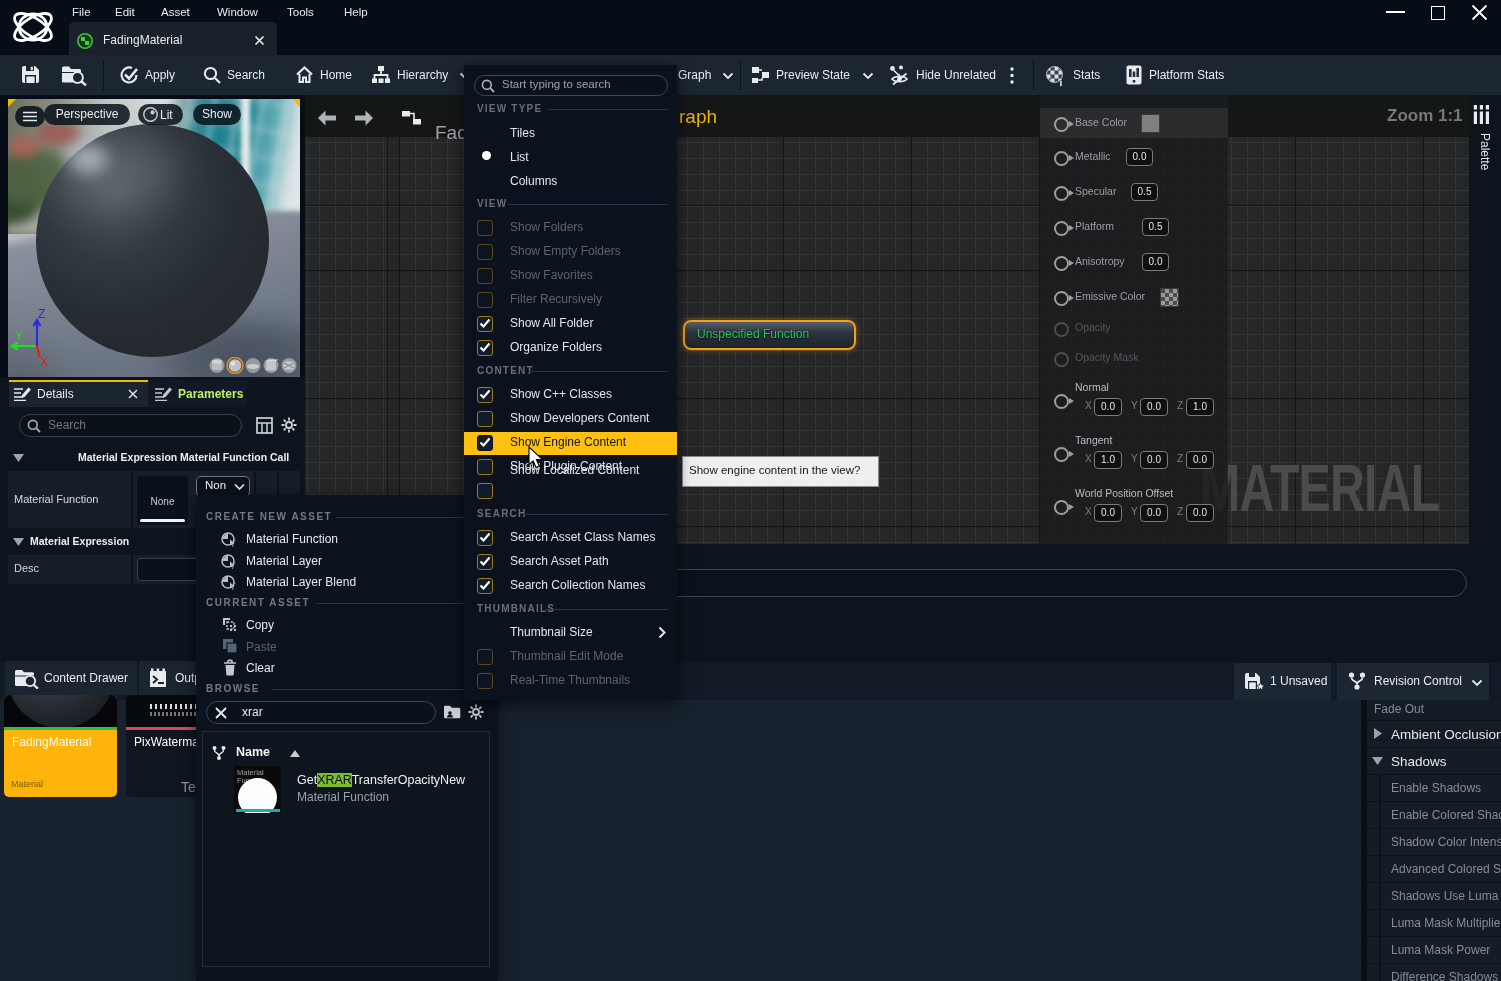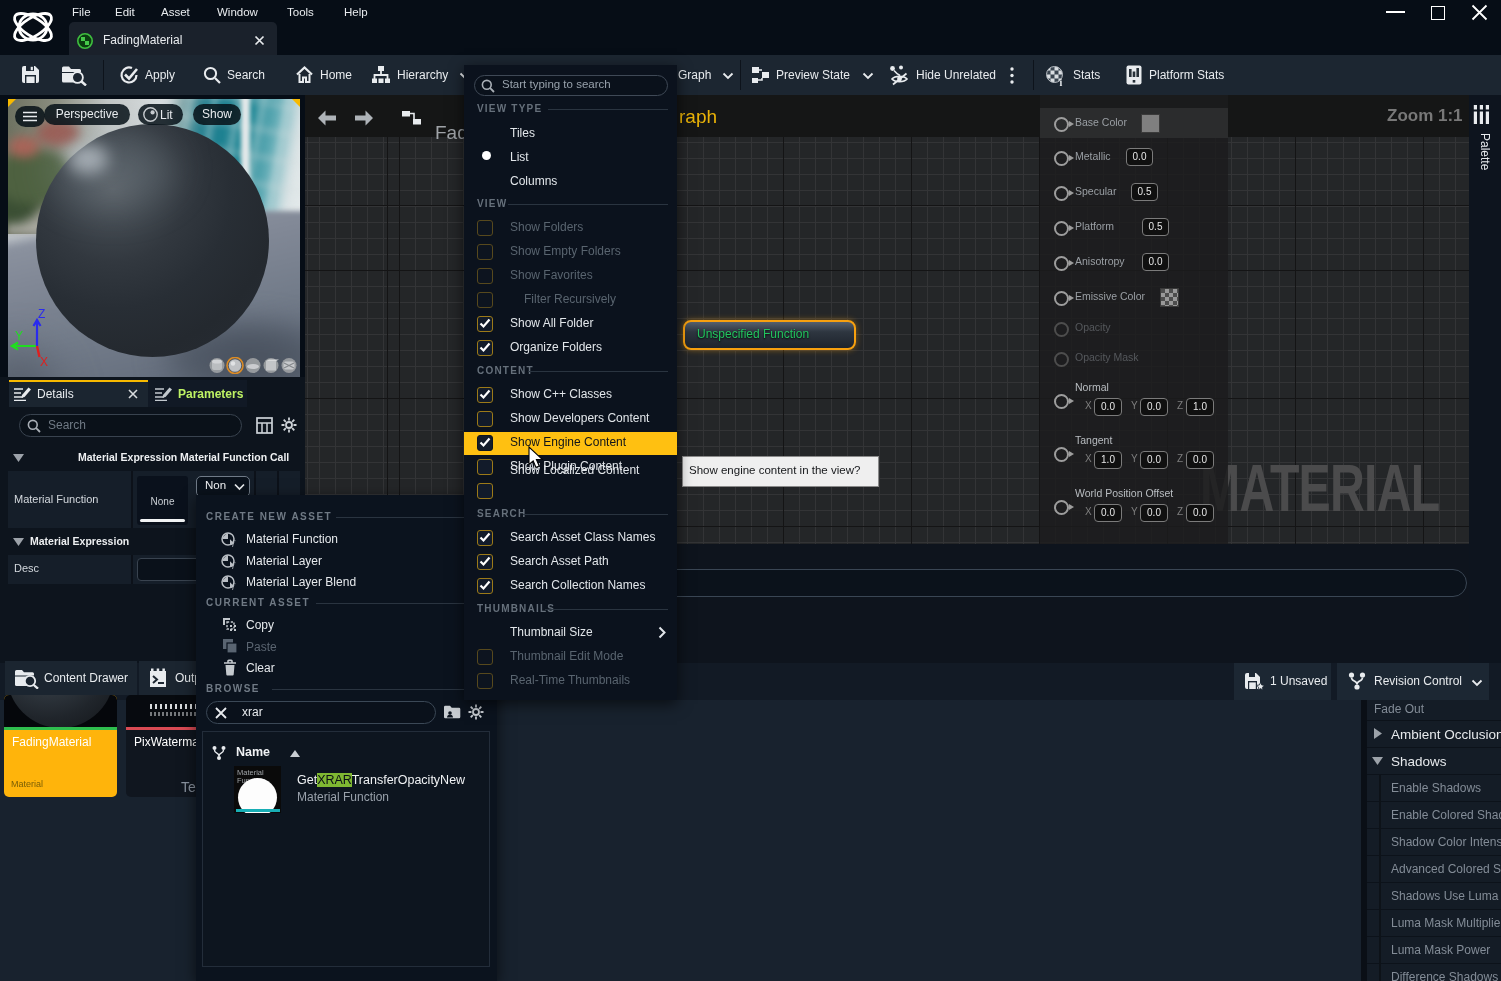--- a/index.html
+++ b/index.html
@@ -659,21 +659,21 @@
 
   <div class="vlabel" style="left:477px;top:198px;">VIEW</div>
   <div class="mline" style="left:508px;top:204px;width:160px;"></div>
   <div class="cb cbdis" style="top:220px;"></div>
       <div class="vitem vdis" style="top:220px;">Show Folders</div>
   <div class="cb cbdis" style="top:244px;"></div>
       <div class="vitem vdis" style="top:244px;">Show Empty Folders</div>
   <div class="cb cbdis" style="top:268px;"></div>
       <div class="vitem vdis" style="top:268px;">Show Favorites</div>
   <div class="cb cbdis" style="top:292px;"></div>
-      <div class="vitem vdis" style="top:292px;margin-left:14px;">Filter Recursively</div>
+      <div class="vitem vdis" style="top:292px;">Filter Recursively</div>
   <div class="cb" style="top:316px;"></div>
       <svg class="a ck" style="left:479px;top:318px;" width="12" height="11" viewBox="0 0 12 11">
         <path d="M1.5 5.5 L4.5 8.5 L10.5 1.5" fill="none" stroke="#FFF" stroke-width="2.2"></path>
       </svg>
   <div class="vitem" style="top:316px;">Show All Folder</div>
   <div class="cb" style="top:340px;"></div>
       <svg class="a ck" style="left:479px;top:342px;" width="12" height="11" viewBox="0 0 12 11">
         <path d="M1.5 5.5 L4.5 8.5 L10.5 1.5" fill="none" stroke="#FFF" stroke-width="2.2"></path>
       </svg>
   <div class="vitem" style="top:340px;">Organize Folders</div>

